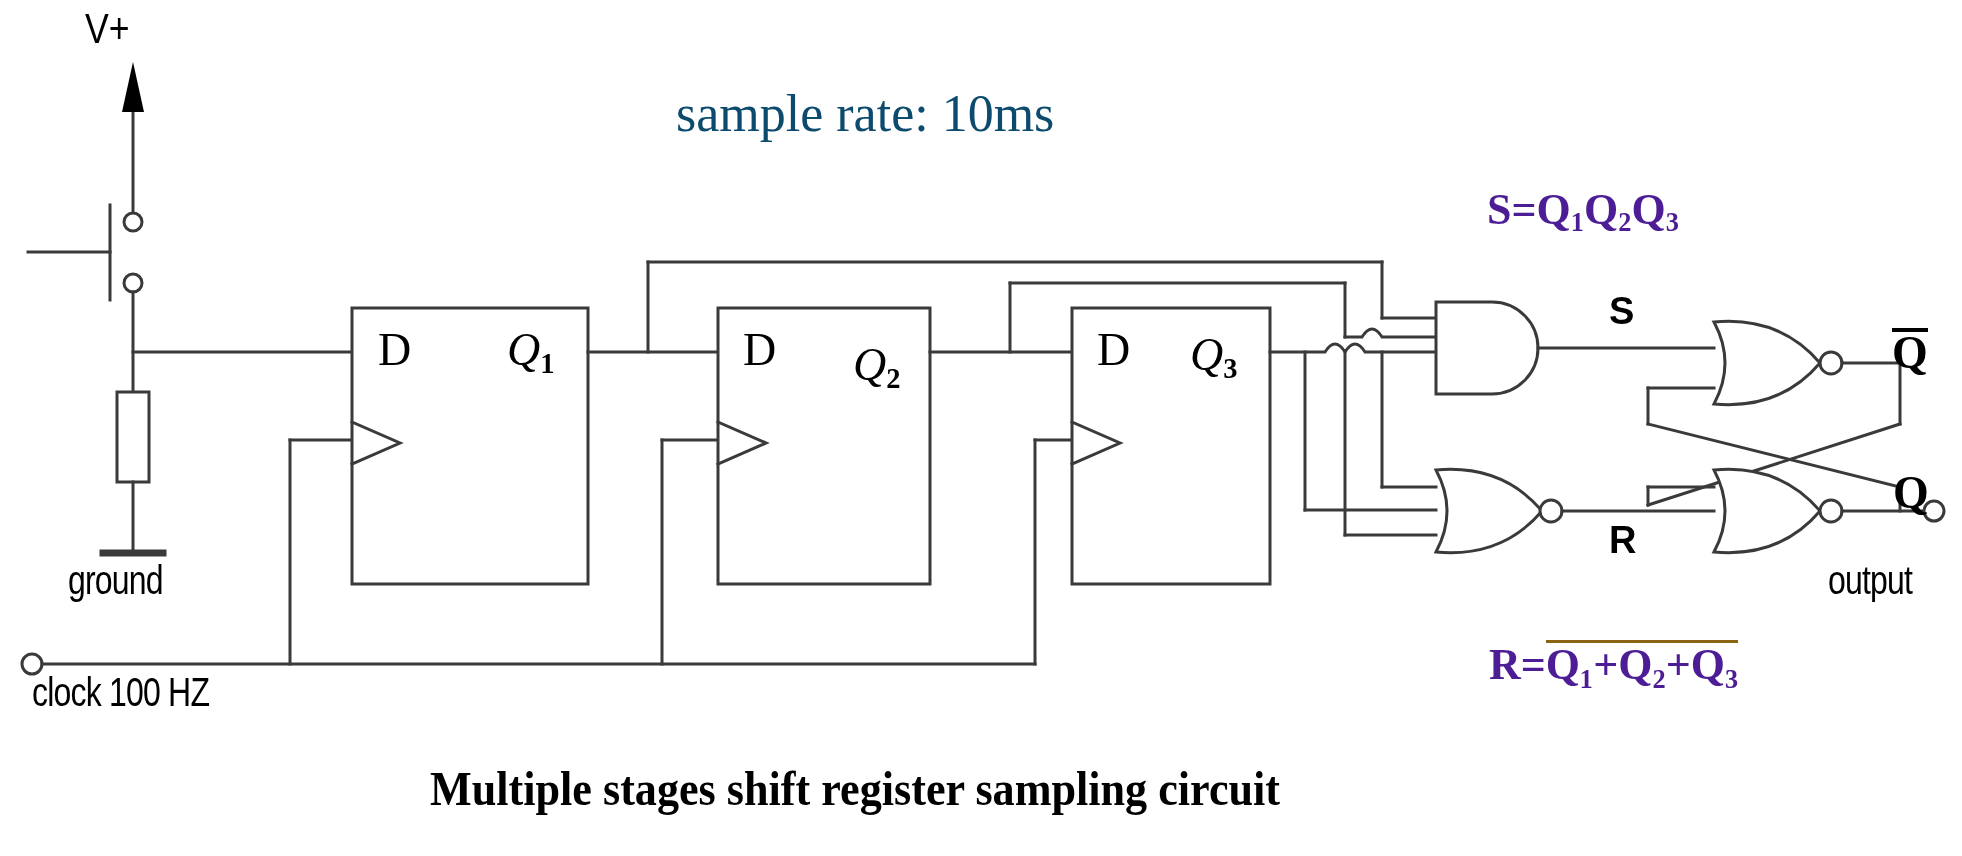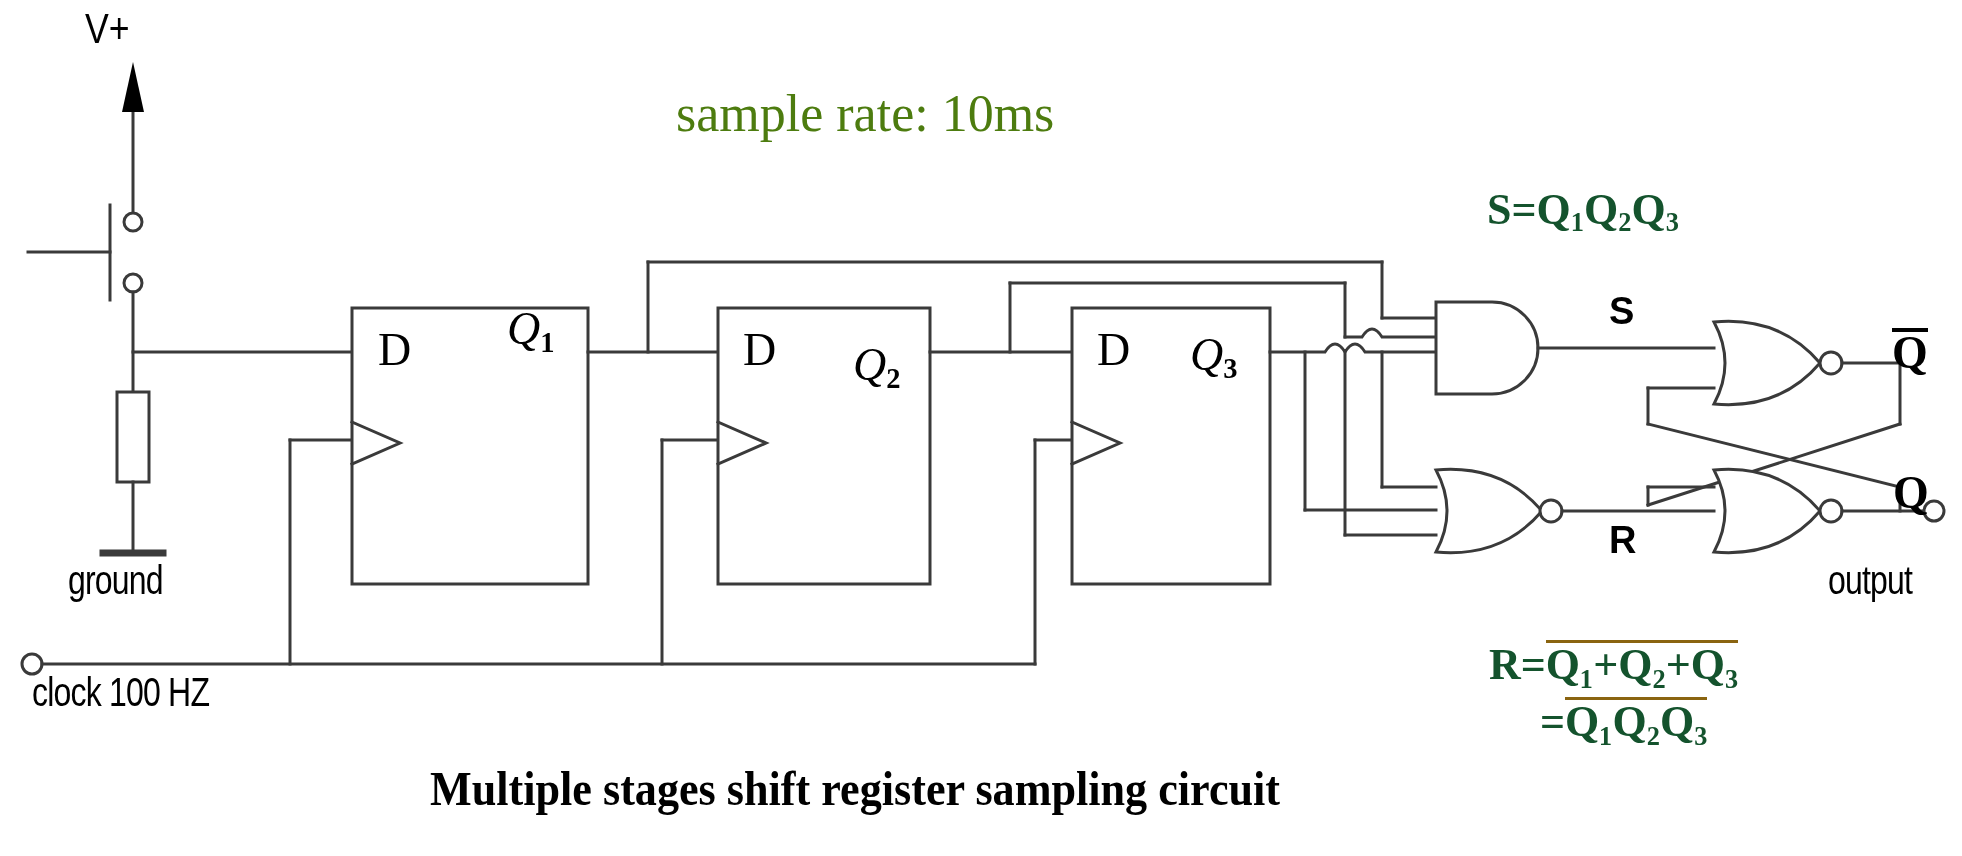--- a/index.html
+++ b/index.html
@@ -7,22 +7,22 @@
          font-family:"Liberation Serif", serif;}
   svg{display:block;position:absolute;top:0;left:0;}
   .lbl{position:absolute;white-space:nowrap;line-height:1;}
   .ff-pin{font-family:"Liberation Serif", serif;font-size:46px;color:#000;}
   .ff-pin i{font-style:italic;}
   .sub{font-size:0.62em;vertical-align:-0.28em;font-style:normal;font-weight:bold;}
   .cond{font-family:"Liberation Sans", sans-serif;font-size:40px;color:#000;
         transform:scaleX(0.80);transform-origin:left center;letter-spacing:-1px;}
   .vplus{font-family:"Liberation Sans", sans-serif;font-size:42px;color:#000;
          transform:scaleX(0.85);transform-origin:left center;}
-  .blue{color:#4d7c0f;font-family:"Liberation Serif", serif;font-size:52px;}
-  .gold{color:#14532d;font-family:"Liberation Serif", serif;font-weight:bold;font-size:44px;}
+  .blue{color:#0c4a6e;font-family:"Liberation Serif", serif;font-size:52px;}
+  .gold{color:#4c1d95;font-family:"Liberation Serif", serif;font-weight:bold;font-size:44px;}
   .gold .sub{font-size:0.60em;}
   .ovr{position:relative;display:inline-block;font-family:Liberation Serif, serif;}
   .ovr::before{content:"";position:absolute;left:0;right:0;top:-0.07em;height:3px;background:#8a6410;}
   .ovrblk{position:relative;display:inline-block;}
   .ovrblk::before{content:"";position:absolute;left:0;right:0;top:-0.04em;height:4px;background:#000;}
   .srlab{font-family:"Liberation Sans", sans-serif;font-weight:bold;font-size:38px;color:#000;}
   .qlab{font-family:"Liberation Serif", serif;font-weight:bold;font-size:46px;color:#000;}
   .caption{font-family:"Liberation Serif", serif;font-weight:bold;font-size:48px;color:#000;
            transform:scaleX(0.92);transform-origin:left center;}
 </style>
@@ -173,21 +173,21 @@
 
   <div class="lbl vplus" style="left:85px; top:8px;">V+</div>
 
   <div class="lbl cond" style="left:68px; top:560px;">ground</div>
 
   <div class="lbl cond" style="left:32px; top:672px;">clock 100 HZ</div>
 
   <div class="lbl blue" style="left:676px; top:88px;">sample rate: 10ms</div>
 
   <div class="lbl ff-pin" style="left:378px; top:327px;">D</div>
-  <div class="lbl ff-pin" style="left:507px; top:306px;text-align:right;">
+  <div class="lbl ff-pin" style="left:507px; top:327px;text-align:right;">
     <i>Q</i><span class="sub">1</span>
   </div>
 
   <div class="lbl ff-pin" style="left:743px; top:327px;">D</div>
   <div class="lbl ff-pin" style="left:853px; top:342px;">
     <i>Q</i><span class="sub">2</span>
   </div>
 
   <div class="lbl ff-pin" style="left:1097px; top:327px;">D</div>
   <div class="lbl ff-pin" style="left:1190px; top:332px;">
@@ -204,19 +204,16 @@
   <div class="lbl cond" style="left:1828px; top:560px;">output</div>
 
   <div class="lbl gold" style="left:1487px; top:188px;">
     <span>S=</span><span>Q</span><span class="sub">1</span><span>Q</span><span class="sub">2</span><span>Q</span><span class="sub">3</span>
   </div>
 
   <div class="lbl gold" style="left:1489px; top:643px;">
     <span>R=</span><span class="ovr">Q₁+Q₂+Q₃</span>
   </div>
 
-  <div class="lbl gold" style="left:1540px; top:700px;">
-    <span>=</span><span class="ovr">Q₁Q₂Q₃</span>
-  </div>
 
   <div class="lbl caption" style="left:430px; top:765px;">Multiple stages shift register sampling circuit</div>
 
 </div>
 
 </body></html>

